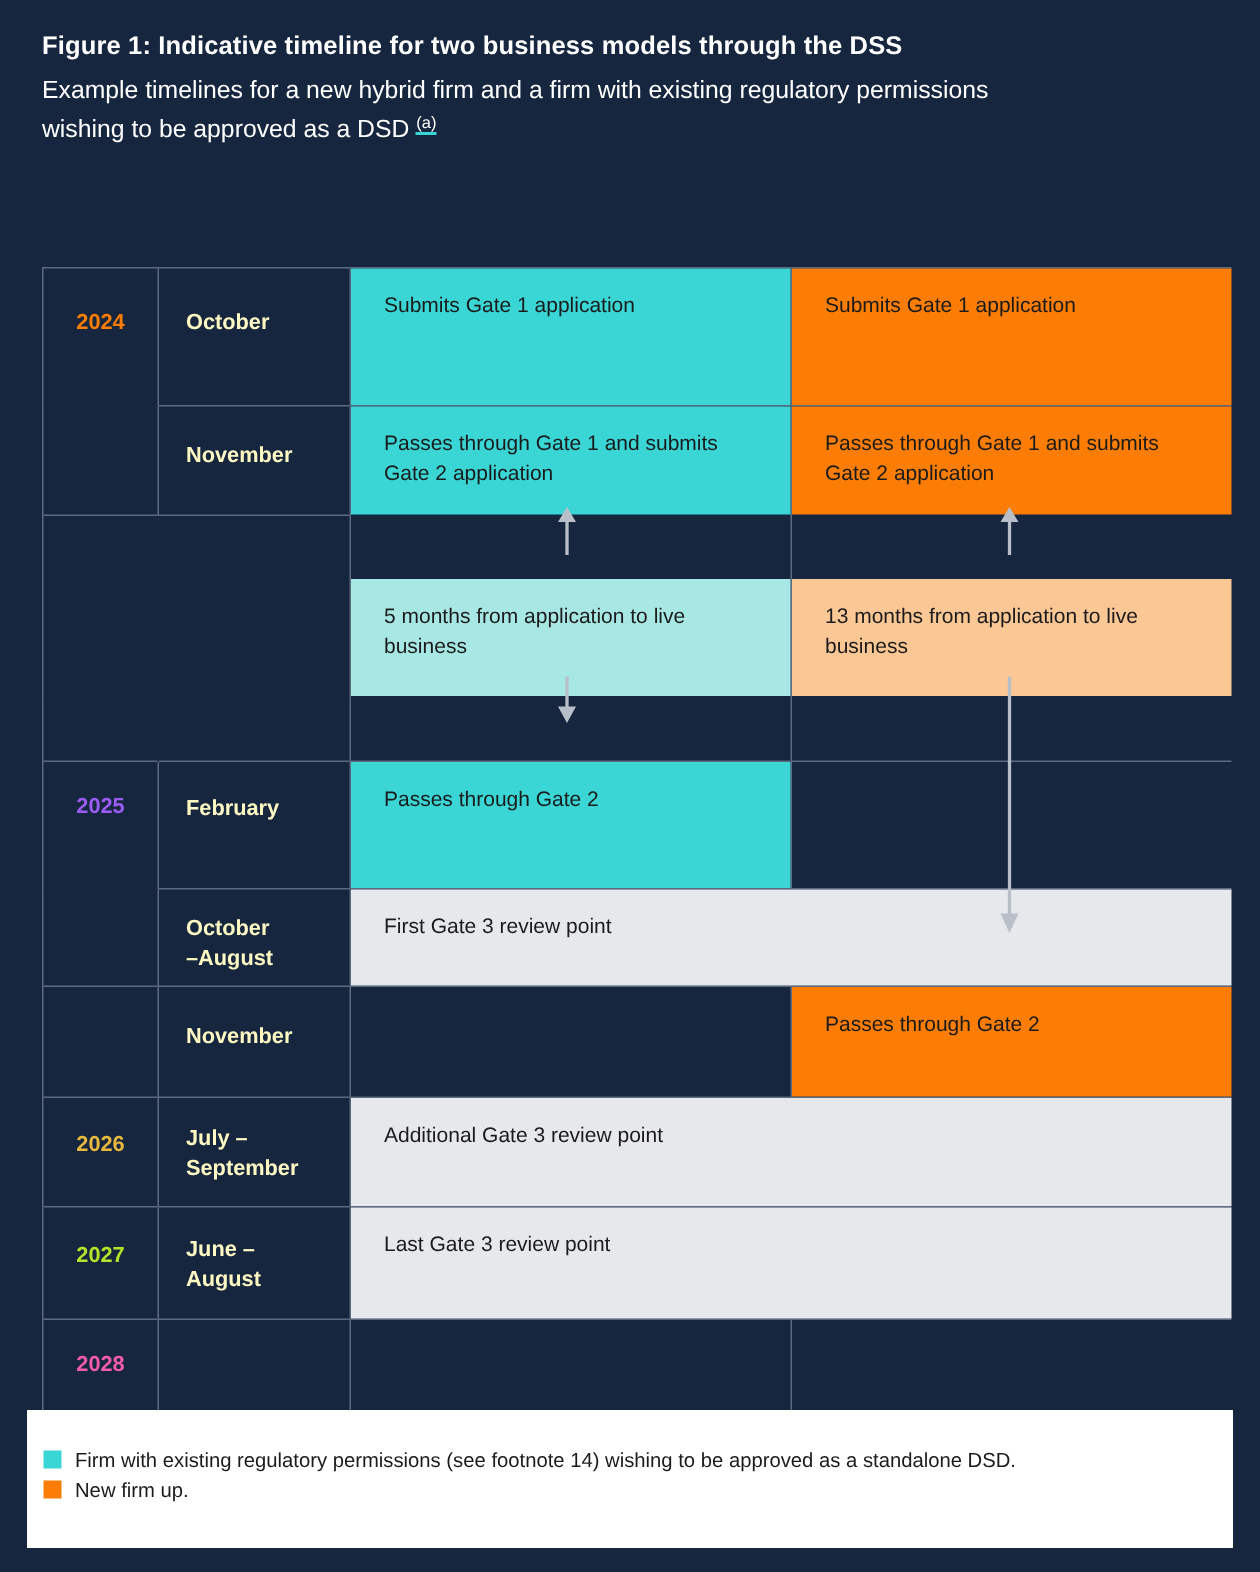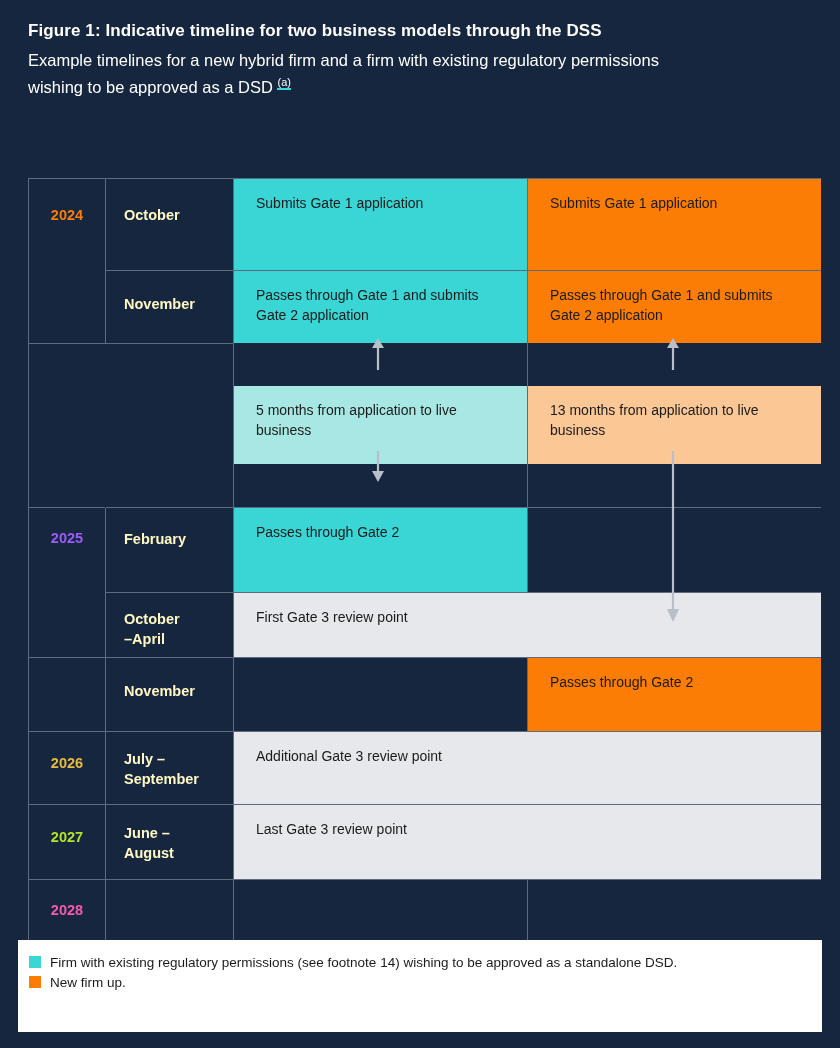--- a/index.html
+++ b/index.html
@@ -83,21 +83,21 @@
 
   
   #legend{
     position:absolute;left:18px;top:940px;
     width:804px;height:92px;background:#ffffff;
   }
   .legrow{
     display:flex;align-items:flex-start;
     padding-left:11px;
   }
-  .legrow:first-child{padding-top:13px;}
+  .legrow:first-child{padding-top:24px;}
   .swatch{
     width:12px;height:12px;flex:0 0 12px;
     margin-top:3px;margin-right:9px;
   }
   .sw-cyan{background:#3ad5d5;}
   .sw-orange{background:#fb7d05;}
   .legtext{
     font-size:13.5px;color:#1b1b1b;line-height:1.45;
     font-family:"Liberation Sans",sans-serif;
   }
@@ -197,21 +197,21 @@
       <div class="fill cyan"></div>
       <div class="fill-txt">Passes through Gate 2</div>
     </td>
     <td></td>
   </tr>
 
   <tr style="height:65px;">
     <td>
       <div class="month" style="padding-top:17px;">
         <span>October</span><br>
-        <span>–April</span>
+        <span>–August</span>
       </div>
     </td>
     <td colspan="2">
       <div class="fill grey"></div>
       <div class="fill-txt">First Gate 3 review point</div>
     </td>
   </tr>
 
   <tr style="height:74px;">
     <td class="year"></td>

